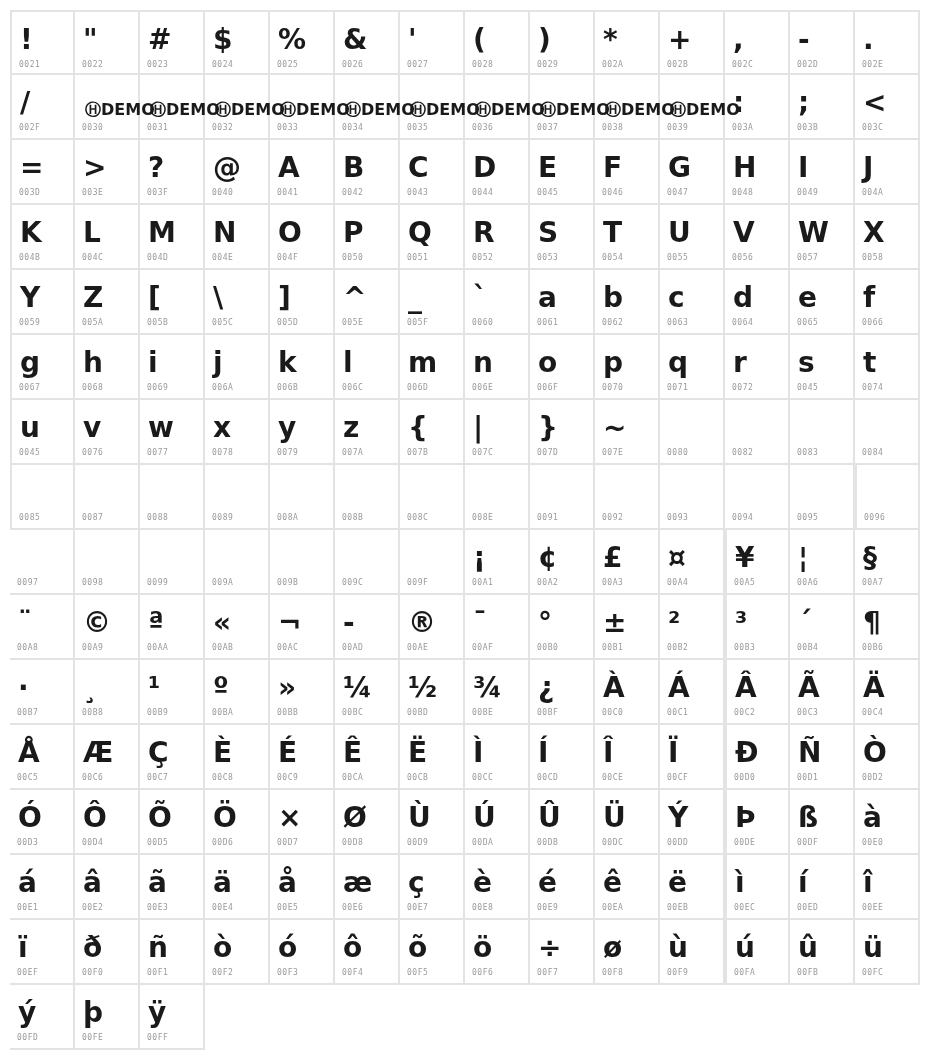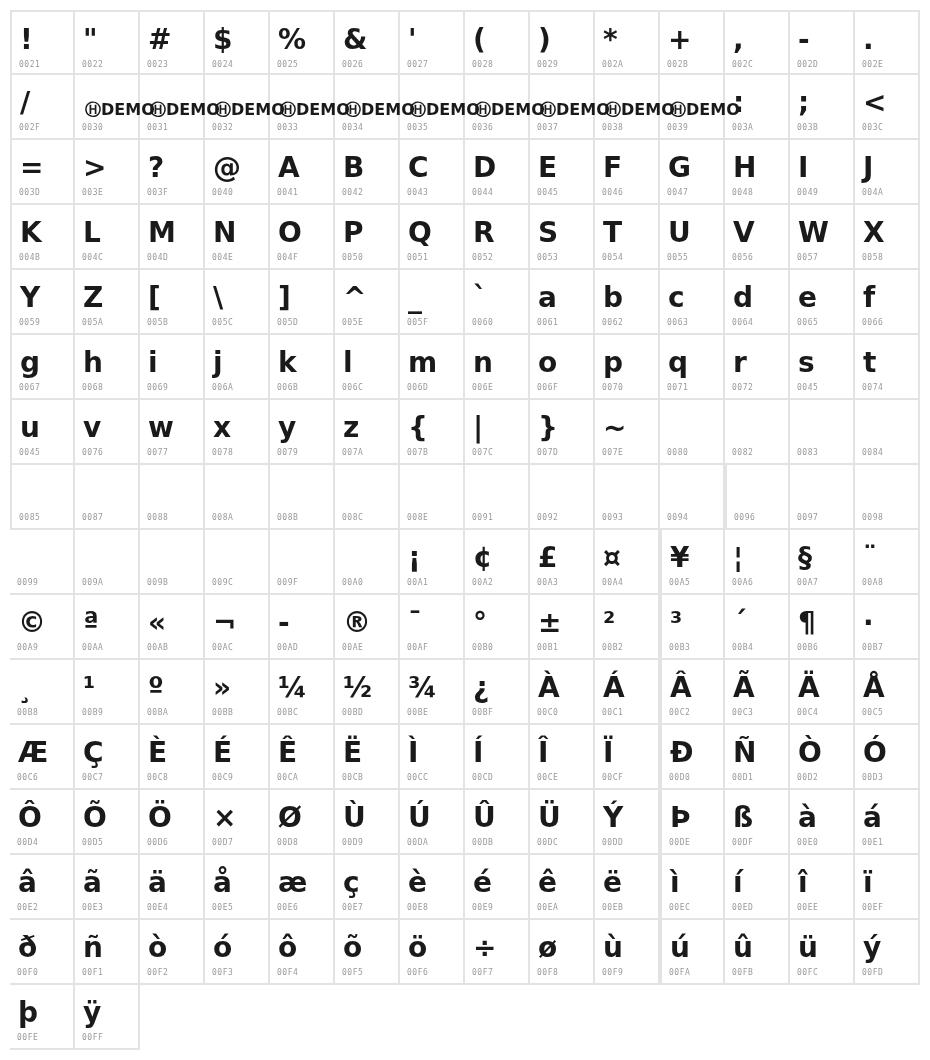--- a/index.html
+++ b/index.html
@@ -442,20 +442,24 @@
     <div class="cell">
       <span class="glyph"></span>
       <span class="code">0087</span>
     </div>
     <div class="cell">
       <span class="glyph"></span>
       <span class="code">0088</span>
     </div>
     <div class="cell">
       <span class="glyph"></span>
+      <span class="code">0089</span>
+    </div>
+    <div class="cell">
+      <span class="glyph"></span>
       <span class="code">008A</span>
     </div>
     <div class="cell">
       <span class="glyph"></span>
       <span class="code">008B</span>
     </div>
     <div class="cell">
       <span class="glyph"></span>
       <span class="code">008C</span>
     </div>
@@ -472,20 +476,24 @@
       <span class="code">0092</span>
     </div>
     <div class="cell">
       <span class="glyph"></span>
       <span class="code">0093</span>
     </div>
     <div class="cell">
       <span class="glyph"></span>
       <span class="code">0094</span>
     </div>
+    <div class="cell">
+      <span class="glyph"></span>
+      <span class="code">0095</span>
+    </div>
     <div class="cell col0">
       <span class="glyph"></span>
       <span class="code">0096</span>
     </div>
     <div class="cell">
       <span class="glyph"></span>
       <span class="code">0097</span>
     </div>
     <div class="cell">
       <span class="glyph"></span>
@@ -503,24 +511,20 @@
       <span class="glyph"></span>
       <span class="code">009B</span>
     </div>
     <div class="cell">
       <span class="glyph"></span>
       <span class="code">009C</span>
     </div>
     <div class="cell">
       <span class="glyph"></span>
       <span class="code">009F</span>
-    </div>
-    <div class="cell">
-      <span class="glyph"></span>
-      <span class="code">00A0</span>
     </div>
     <div class="cell">
       <span class="glyph">¡</span>
       <span class="code">00A1</span>
     </div>
     <div class="cell">
       <span class="glyph">¢</span>
       <span class="code">00A2</span>
     </div>
     <div class="cell">

